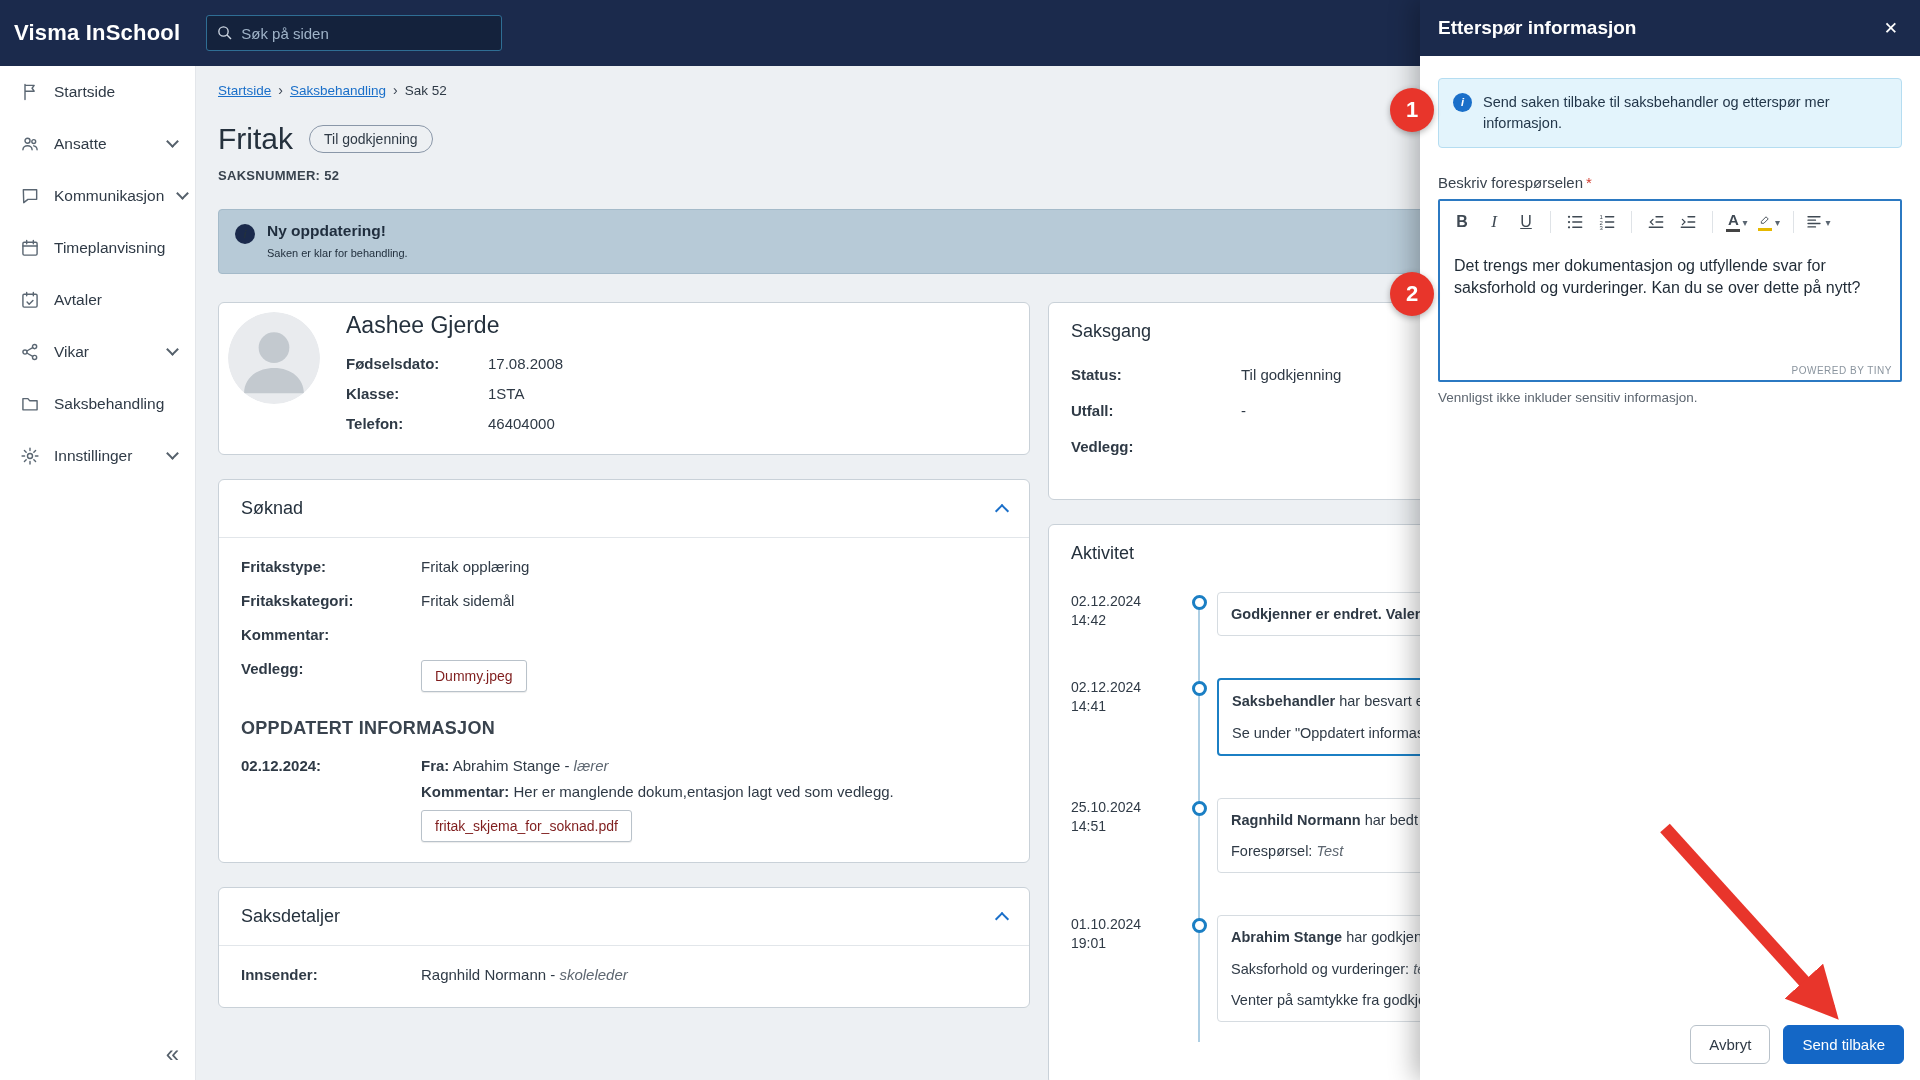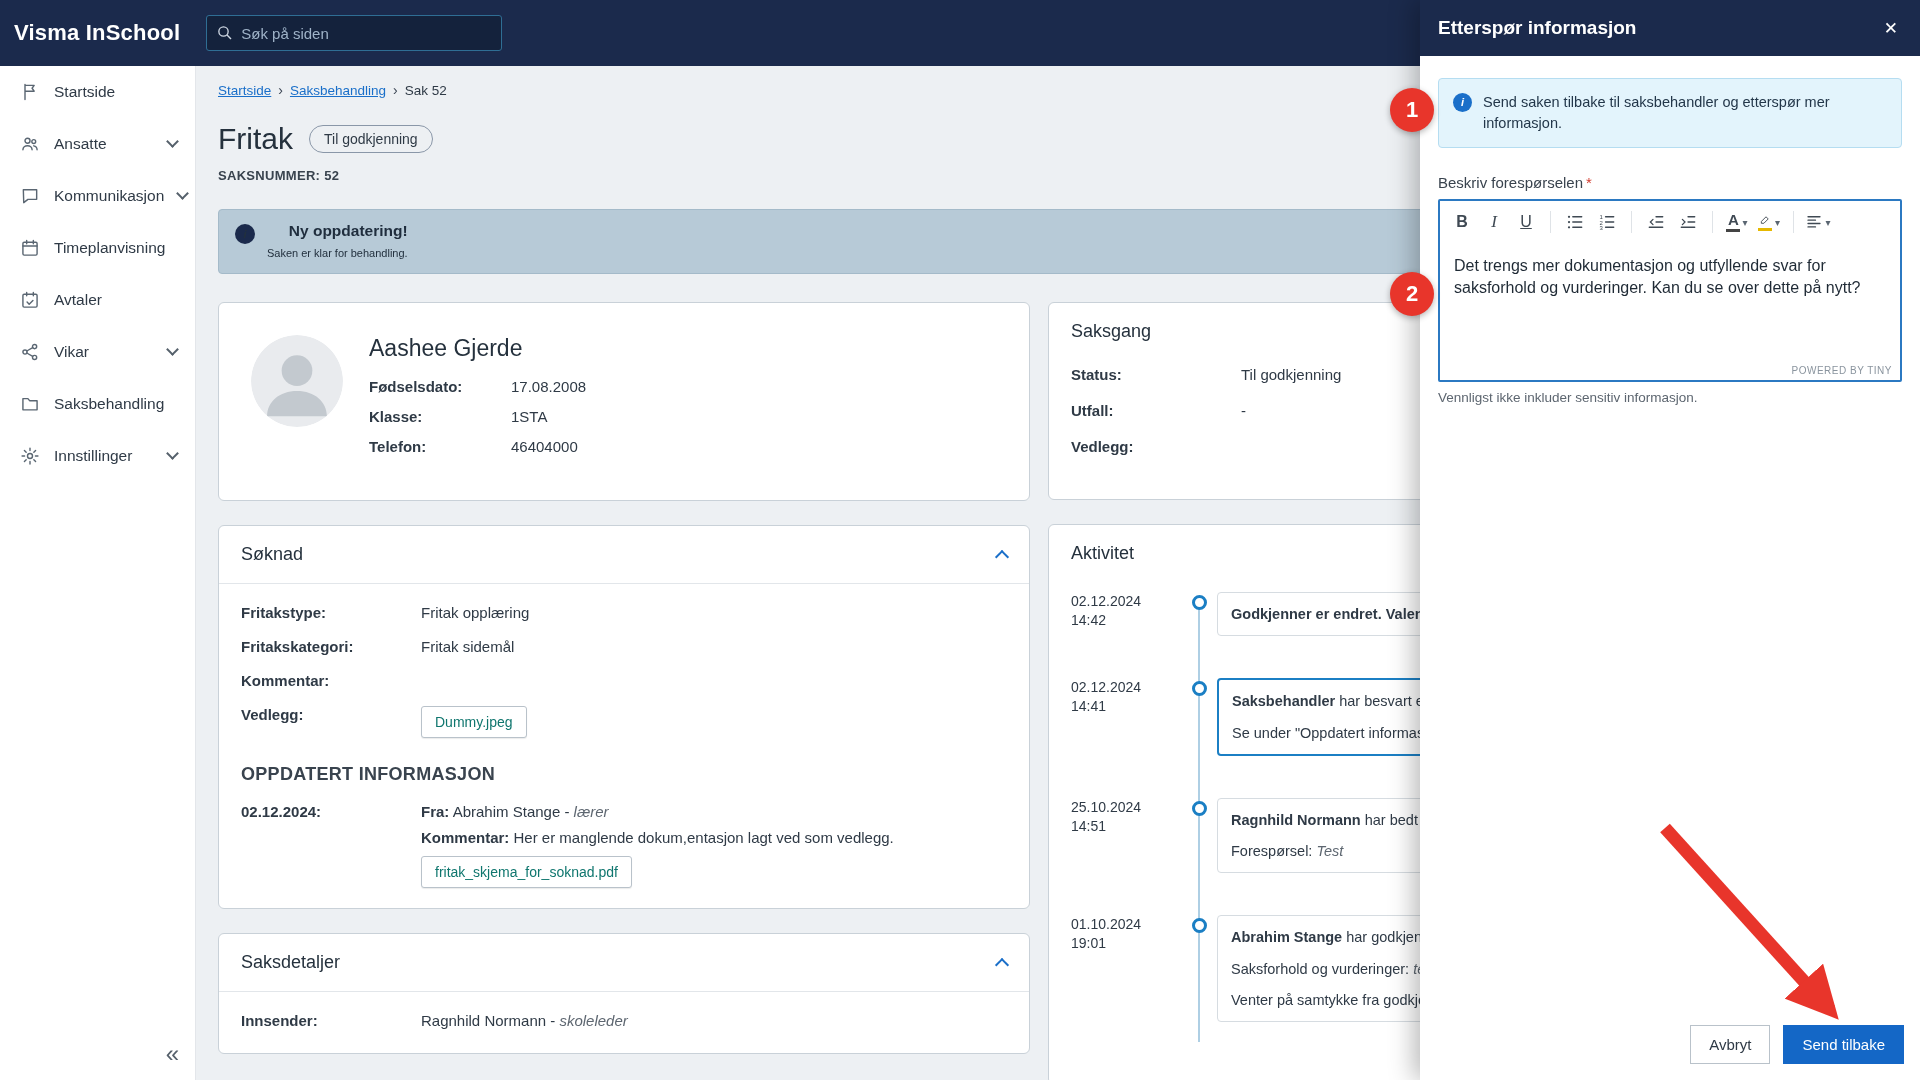--- a/index.html
+++ b/index.html
@@ -27,47 +27,47 @@
   .breadcrumb { font-size:13.5px; display:flex; align-items:center; gap:7px; margin-bottom:24px; }
   .breadcrumb a { color:#1a6fc9; text-decoration:underline; cursor:pointer; }
   .breadcrumb .sep { color:#3c4654; font-size:14px; }
   .breadcrumb .current { color:#2f3a46; }
 
   .title-row { display:flex; align-items:center; gap:16px; }
   .page-title { font-size:30px; font-weight:500; color:#25313d; }
   .status-pill { border:1px solid #8a97a8; border-radius:16px; padding:5px 14px; font-size:14px; color:#2f3a46; background:transparent; }
   .case-number { font-size:13px; font-weight:700; color:#39434e; margin-top:12px; letter-spacing:.3px; }
 
-  .banner { margin-top:26px; background:#b7cad7; border:1px solid #a4bac9; border-radius:4px; padding:12px 16px; display:flex; gap:12px; align-items:flex-start;text-align:right; }
+  .banner { margin-top:26px; background:#b7cad7; border:1px solid #a4bac9; border-radius:4px; padding:12px 16px; display:flex; gap:12px; align-items:flex-start; }
   .info-dot { width:20px; height:20px; border-radius:50%; background:#1b2a4c; color:#fff; font-size:12px; font-weight:700; font-style:italic; display:flex; align-items:center; justify-content:center; flex:none; margin-top:2px; }
   .banner b { display:block; font-size:15.5px; color:#1f2d3d; margin-bottom:3px; }
   .banner span { font-size:11px; color:#22303e; }
 
   .columns { display:flex; gap:18px; margin-top:28px; align-items:flex-start; }
   .col-left { width:812px; flex:none; }
   .col-right { flex:1; min-width:0; }
 
   .card { background:#fff; border:1px solid #c9d1d8; border-radius:6px; margin-bottom:24px; }
 
   
-  .person-card { display:flex; gap:26px; padding:32px; align-items:flex-start; }
+  .person-card { display:flex; gap:26px; padding:9px; align-items:flex-start; }
   .avatar { width:92px; height:92px; border-radius:50%; overflow:hidden; flex:none; }
   .person-name { font-size:23px; font-weight:500; color:#25313d; margin-bottom:16px; }
   .frow { display:flex; font-size:15px; margin-bottom:13px; }
   .frow .flabel { font-weight:700; width:142px; flex:none; }
   .frow .fvalue { color:#2f3a46; }
 
   
   .section-head { display:flex; align-items:center; justify-content:space-between; padding:18px 22px; cursor:pointer; }
   .section-title { font-size:18px; font-weight:500; color:#25313d; }
   .chev-up { width:10px; height:10px; border-right:2.5px solid #1a6fc9; border-bottom:2.5px solid #1a6fc9; transform:rotate(-135deg); margin-top:5px; }
   .section-body { border-top:1px solid #e2e6ea; padding:20px 22px; }
   .drow { display:flex; font-size:15px; margin-bottom:17px; align-items:flex-start; }
   .drow .dlabel { font-weight:700; width:180px; flex:none; }
-  .chip { display:inline-block; border:1px solid #b9c2ca; border-radius:3px; background:#fff; padding:7px 13px; font-size:14px; color:#0f766e; box-shadow:0 1px 1px rgba(0,0,0,.08); cursor:pointer; }
+  .chip { display:inline-block; border:1px solid #b9c2ca; border-radius:3px; background:#fff; padding:7px 13px; font-size:14px; color:#7f1d1d; box-shadow:0 1px 1px rgba(0,0,0,.08); cursor:pointer; }
   .upd-head { font-size:18px; font-weight:700; letter-spacing:.3px; color:#39434e; margin:26px 0 18px; }
   .muted-italic { font-style:italic; color:#5d6670; }
   .upd-line { margin-bottom:9px; font-size:15px; }
   .upd-line b { font-weight:700; }
 
   
   .sg-body { padding:20px 22px; }
   .sg-row { display:flex; font-size:15px; margin-bottom:19px; }
   .sg-row .flabel { font-weight:700; width:170px; flex:none; }
 
@@ -104,21 +104,21 @@
   .caret { font-size:10px; color:#5a6672; }
   .a-color { display:flex; flex-direction:column; align-items:center; line-height:1; font-size:15px; font-weight:600; }
   .a-color .bar { width:14px; height:3px; background:#444; margin-top:2px; }
   .hl-bar { width:14px; height:3px; background:#e6b800; margin-top:2px; }
   .ed-content { min-height:122px; padding:12px 14px; font-size:16px; line-height:1.4; color:#1f2a35; cursor:text; }
   .ed-foot { display:flex; justify-content:flex-end; padding:0 8px 4px; }
   .powered { font-size:10px; color:#8a949e; letter-spacing:.5px; }
   .helper { font-size:13.5px; color:#5d6670; margin-top:8px; }
 
   .panel-foot { position:absolute; bottom:16px; right:16px; display:flex; gap:13px; }
-  .btn { font-size:15px; border-radius:0; padding:10px 18px; cursor:pointer; font-family:"Liberation Sans",sans-serif; }
+  .btn { font-size:15px; border-radius:6px; padding:10px 18px; cursor:pointer; font-family:"Liberation Sans",sans-serif; }
   .btn-secondary { background:#fff; border:1px solid #b9c2ca; color:#2f3a46; }
   .btn-primary { background:#1467c6; border:1px solid #1467c6; color:#fff; font-weight:400; }
 
   
   .anno-circle { position:absolute; width:44px; height:44px; border-radius:50%; background:#e8352b; color:#fff; font-size:22px; font-weight:700; display:flex; align-items:center; justify-content:center; z-index:100; box-shadow:0 2px 6px rgba(0,0,0,.3); }
   #anno1 { left:1390px; top:88px; }
   #anno2 { left:1390px; top:272px; }
   .anno-arrow { position:absolute; left:1620px; top:788px; z-index:100; }
 </style>
 </head>

